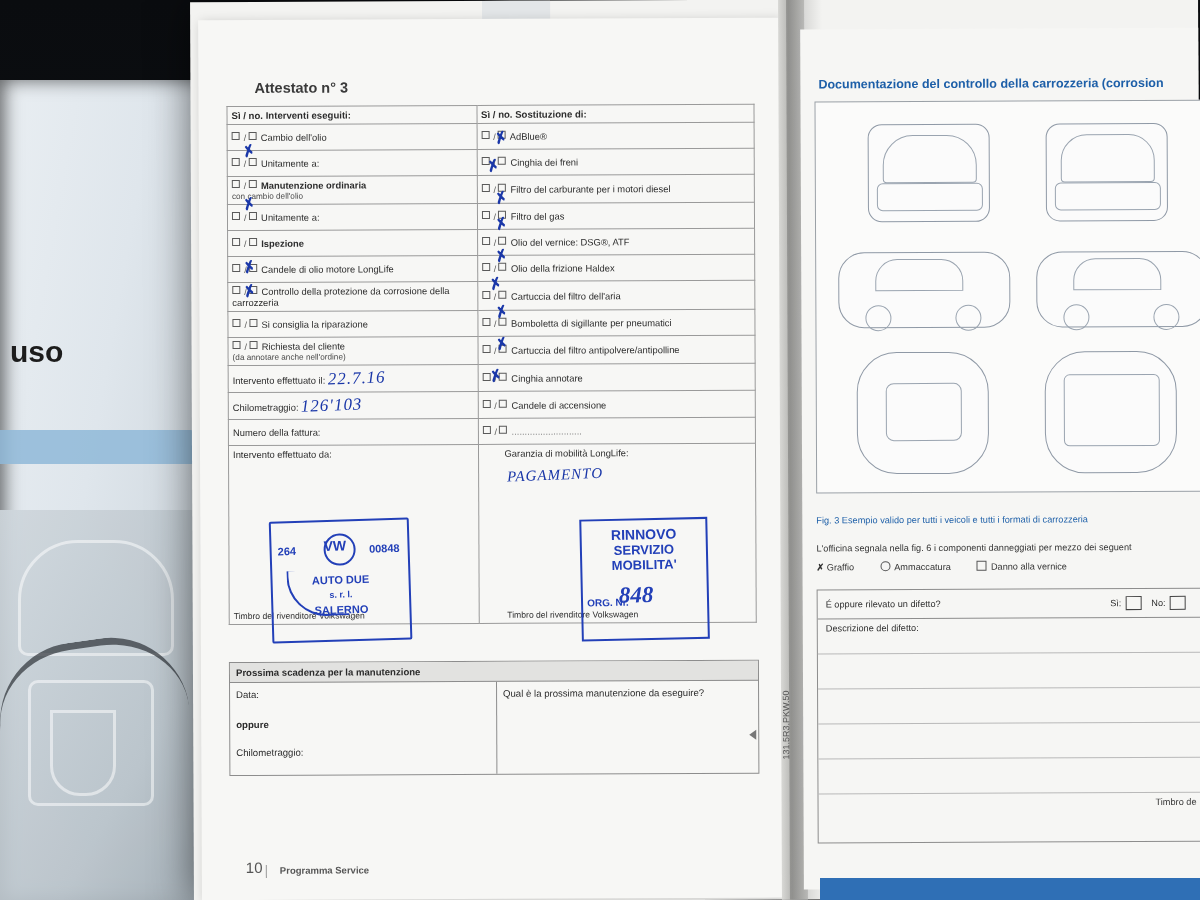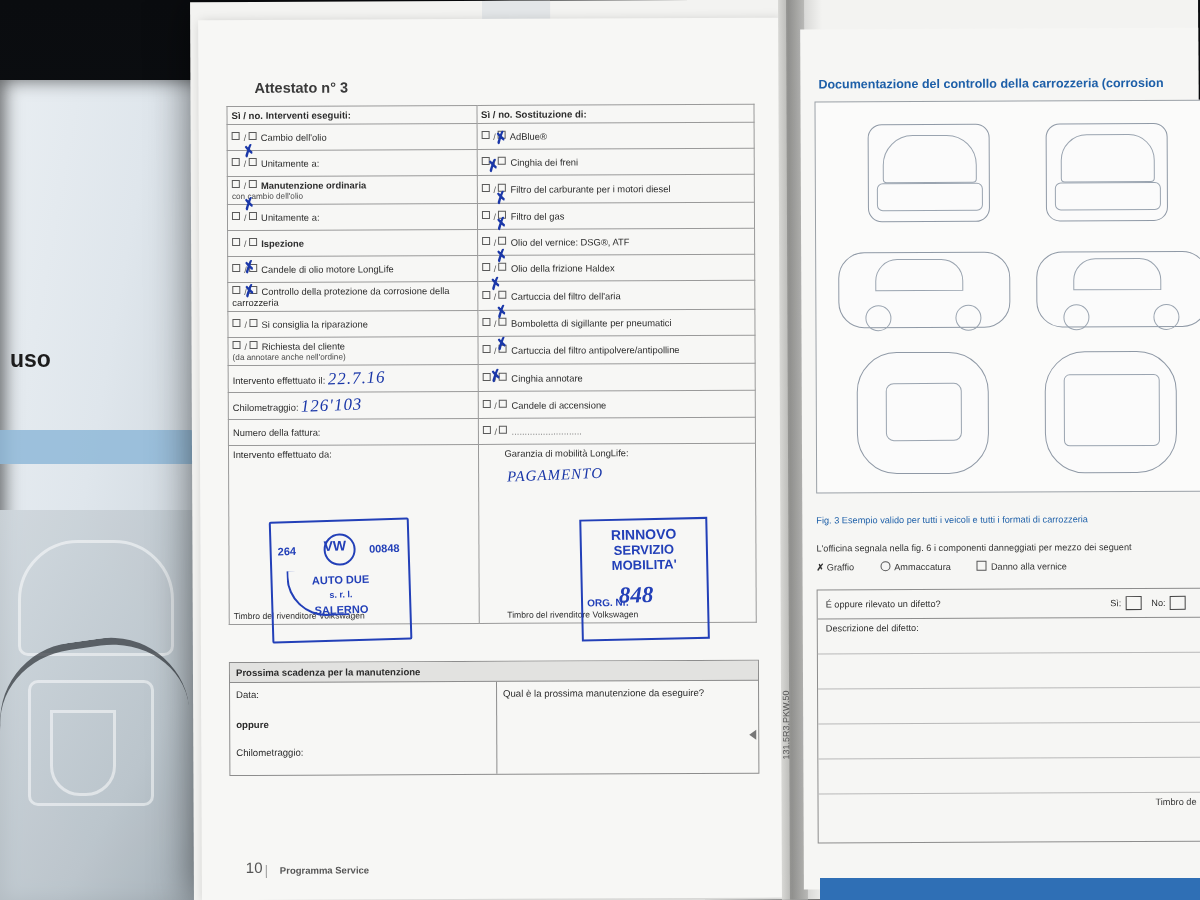--- a/index.html
+++ b/index.html
@@ -14,21 +14,21 @@
   
   .bg-dark{position:absolute;left:0;top:0;width:1200px;height:900px;
     background:linear-gradient(180deg,#0a0c0f 0%,#0d1014 40%,#06080b 100%);}
 
   
   .left-book{position:absolute;left:0;top:80px;width:205px;height:820px;
     background:linear-gradient(100deg,#e9eef2 0%,#dfe6ec 45%,#c9d2d9 100%);
     box-shadow:4px 0 18px rgba(0,0,0,.6) inset;}
   .left-book .blue-band{position:absolute;left:0;top:350px;width:205px;height:34px;
     background:#8fb8d8;opacity:.85;}
-  .left-book .uso{position:absolute;left:10px;top:266px;font-size:23px;font-weight:bold;color:#1c1c1c;}
+  .left-book .uso{position:absolute;left:10px;top:255px;font-size:30px;font-weight:bold;color:#1c1c1c;}
   .left-book .emboss{position:absolute;left:0;top:430px;width:205px;height:470px;
     background:linear-gradient(120deg,#cfd7dd,#b9c3ca 60%,#9aa5ad);
     opacity:.9;}
   .emboss-shape{position:absolute;border:3px solid rgba(255,255,255,.55);border-radius:8px;}
   .cable{position:absolute;left:0;top:560px;width:190px;height:150px;
     border-top:7px solid rgba(40,45,50,.85);border-radius:50%/60%;
     transform:rotate(-8deg);opacity:.8;}
 
   
   .manual{position:absolute;left:192px;top:0;width:1008px;height:900px;

